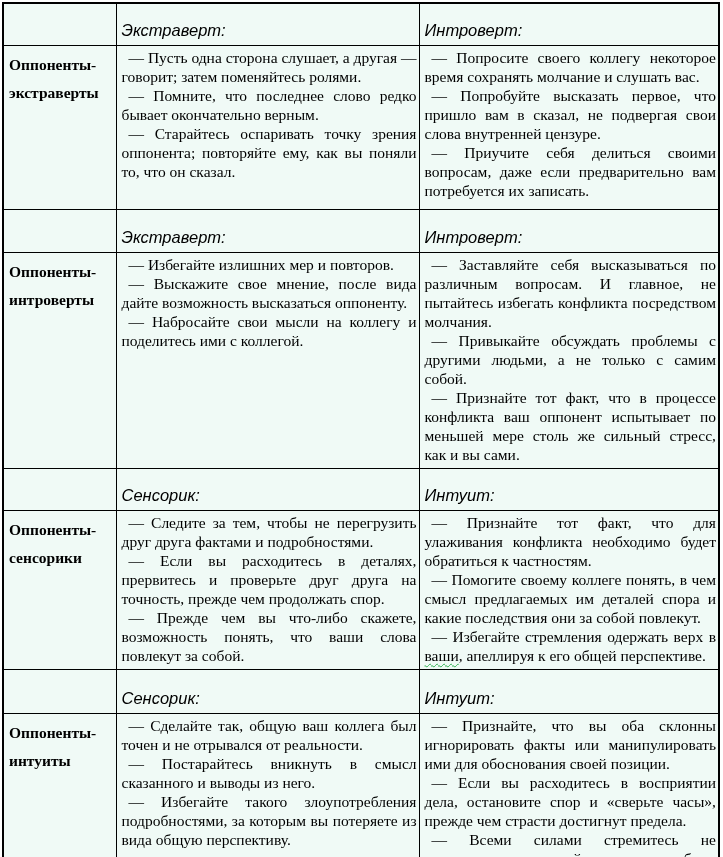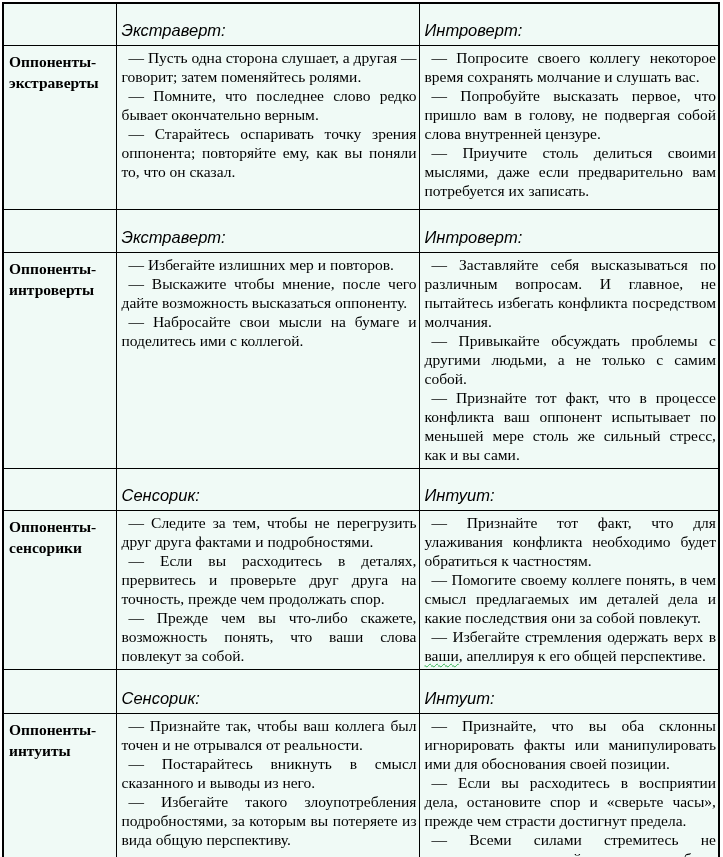--- a/index.html
+++ b/index.html
@@ -49,21 +49,21 @@
     font-family: "Liberation Sans", sans-serif;
     font-style: italic;
     font-size: 16.5px;
     vertical-align: bottom;
     padding: 0 2px 5px 5px;
   }
   td.lcell {
     font-family: "Liberation Serif", serif;
     font-weight: bold;
     font-size: 15.5px;
-    line-height: 21px;
+    line-height: 28px;
     padding: 5px 2px 0 5px;
   }
   td.acell {
     padding: 2px 2px 0 5px;
   }
   td.acell p {
     margin: 0;
     font-family: "Liberation Serif", serif;
     font-size: 15.5px;
     line-height: 19px;
@@ -97,36 +97,36 @@
       </tr>
       <tr class="b1">
         <td class="lcell">Оппоненты-экстраверты</td>
         <td class="acell">
           <p>— Пусть одна сторона слушает, а другая — говорит; затем поменяйтесь ролями.</p>
           <p>— Помните, что последнее слово редко бывает окончательно верным.</p>
           <p>— Старайтесь оспаривать точку зрения оппонента; повторяйте ему, как вы поняли то, что он сказал.</p>
         </td>
         <td class="acell">
           <p>— Попросите своего коллегу некоторое время сохранять молчание и слушать вас.</p>
-          <p>— Попробуйте высказать первое, что пришло вам в голову, не подвергая собой слова внутренней цензуре.</p>
-          <p>— Приучите столь делиться своими мыслями, даже если предварительно вам потребуется их записать.</p>
+          <p>— Попробуйте высказать первое, что пришло вам в сказал, не подвергая свои слова внутренней цензуре.</p>
+          <p>— Приучите себя делиться своими вопросам, даже если предварительно вам потребуется их записать.</p>
         </td>
       </tr>
 
       <tr class="h2">
         <td class="lcell"></td>
         <td class="hcell">Экстраверт:</td>
         <td class="hcell">Интроверт:</td>
       </tr>
       <tr class="b2">
         <td class="lcell">Оппоненты-интроверты</td>
         <td class="acell">
           <p>— Избегайте излишних мер и повторов.</p>
-          <p>— Выскажите чтобы мнение, после чего дайте возможность высказаться оппоненту.</p>
-          <p>— Набросайте свои мысли на бумаге и поделитесь ими с коллегой.</p>
+          <p>— Выскажите свое мнение, после вида дайте возможность высказаться оппоненту.</p>
+          <p>— Набросайте свои мысли на коллегу и поделитесь ими с коллегой.</p>
         </td>
         <td class="acell">
           <p>— Заставляйте себя высказываться по различным вопросам. И главное, не пытайтесь избегать конфликта посредством молчания.</p>
           <p>— Привыкайте обсуждать проблемы с другими людьми, а не только с самим собой.</p>
           <p>— Признайте тот факт, что в процессе конфликта ваш оппонент испытывает по меньшей мере столь же сильный стресс, как и вы сами.</p>
         </td>
       </tr>
 
       <tr class="h3">
         <td class="lcell"></td>
@@ -135,34 +135,34 @@
       </tr>
       <tr class="b3">
         <td class="lcell">Оппоненты-сенсорики</td>
         <td class="acell">
           <p>— Следите за тем, чтобы не перегрузить друг друга фактами и подробностями.</p>
           <p>— Если вы расходитесь в деталях, прервитесь и проверьте друг друга на точность, прежде чем продолжать спор.</p>
           <p>— Прежде чем вы что-либо скажете, возможность понять, что ваши слова повлекут за собой.</p>
         </td>
         <td class="acell">
           <p>— Признайте тот факт, что для улаживания конфликта необходимо будет обратиться к частностям.</p>
-          <p>— Помогите своему коллеге понять, в чем смысл предлагаемых им деталей дела и какие последствия они за собой повлекут.</p>
+          <p>— Помогите своему коллеге понять, в чем смысл предлагаемых им деталей спора и какие последствия они за собой повлекут.</p>
           <p>— Избегайте стремления одержать верх в <span class="squiggle">ваши</span>, апеллируя к его общей перспективе.</p>
         </td>
       </tr>
 
       <tr class="h4">
         <td class="lcell"></td>
         <td class="hcell">Сенсорик:</td>
         <td class="hcell">Интуит:</td>
       </tr>
       <tr class="b4">
         <td class="lcell">Оппоненты-интуиты</td>
         <td class="acell">
-          <p>— Признайте так, чтобы ваш коллега был точен и не отрывался от реальности.</p>
+          <p>— Сделайте так, общую ваш коллега был точен и не отрывался от реальности.</p>
           <p>— Постарайтесь вникнуть в смысл сказанного и выводы из него.</p>
           <p>— Избегайте такого злоупотребления подробностями, за которым вы потеряете из вида общую перспективу.</p>
         </td>
         <td class="acell">
           <p>— Признайте, что вы оба склонны игнорировать факты или манипулировать ими для обоснования своей позиции.</p>
           <p>— Если вы расходитесь в восприятии дела, остановите спор и «сверьте часы», прежде чем страсти достигнут предела.</p>
           <p>— Всеми силами стремитесь не отрываться от реалий настоящего, быть точным и мыслить практически.</p>
         </td>
       </tr>
 

